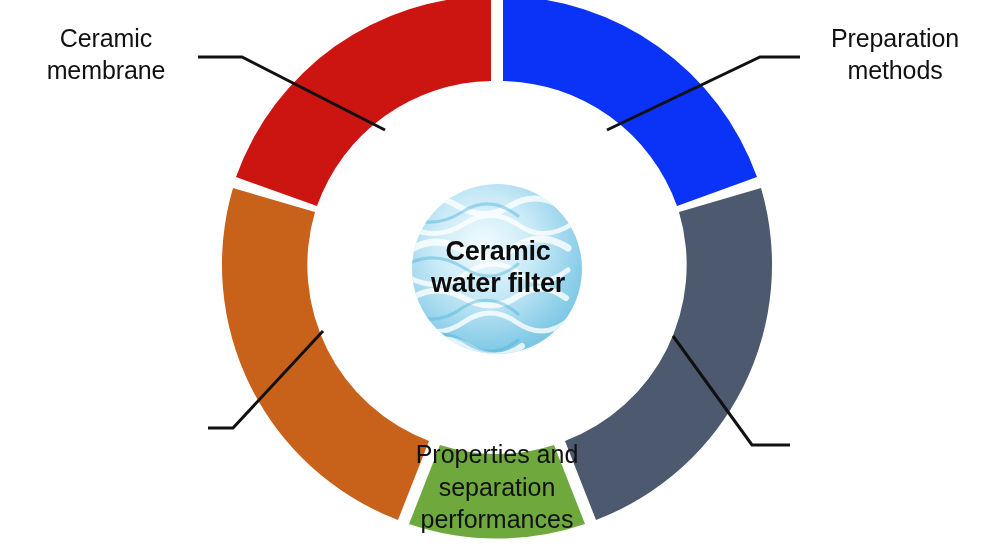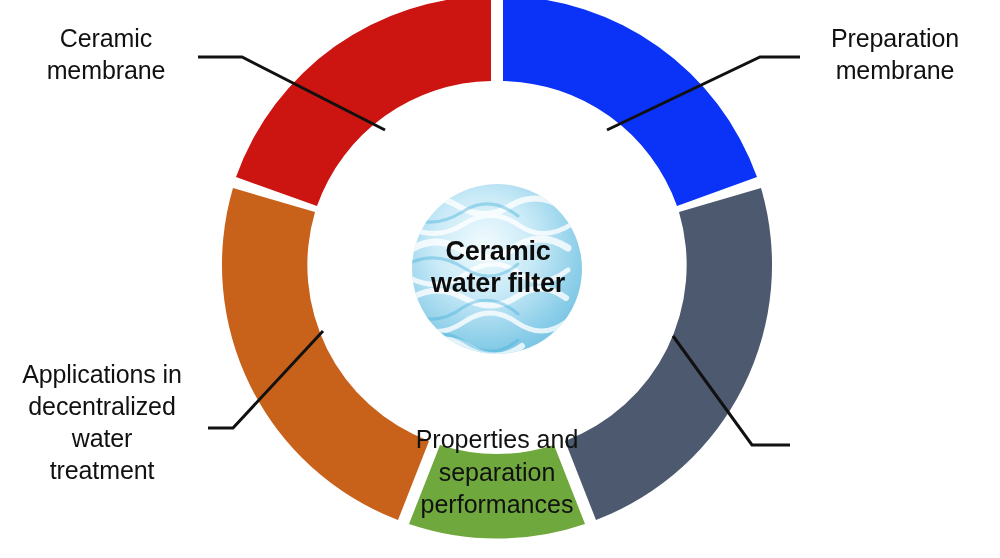--- a/index.html
+++ b/index.html
@@ -54,21 +54,21 @@
     width: 200px;
   }
   .seg-label {
     position: absolute;
     text-align: center;
     color: #111111;
     white-space: pre-line;
   }
   #label-properties {
     left: 372px;
-    top: 423px;
+    top: 438px;
     width: 250px;
     font-size: 25px;
     line-height: 1.30;
   }
   #hub-label {
     position: absolute;
     left: 408px;
     top: 236px;
     width: 180px;
     text-align: center;
@@ -158,21 +158,17 @@
 water filter</div>
 
   <div class="seg-label" id="label-properties">Properties and
 separation
 performances</div>
 
   <div class="callout" id="callout-ceramic-membrane">Ceramic
 membrane</div>
 
   <div class="callout" id="callout-preparation-methods">Preparation
-membrane</div>
+methods</div>
 
 
-  <div class="callout" id="callout-applications">Applications in
-decentralized
-water
-treatment</div>
 
 </div>
 
 </body></html>

